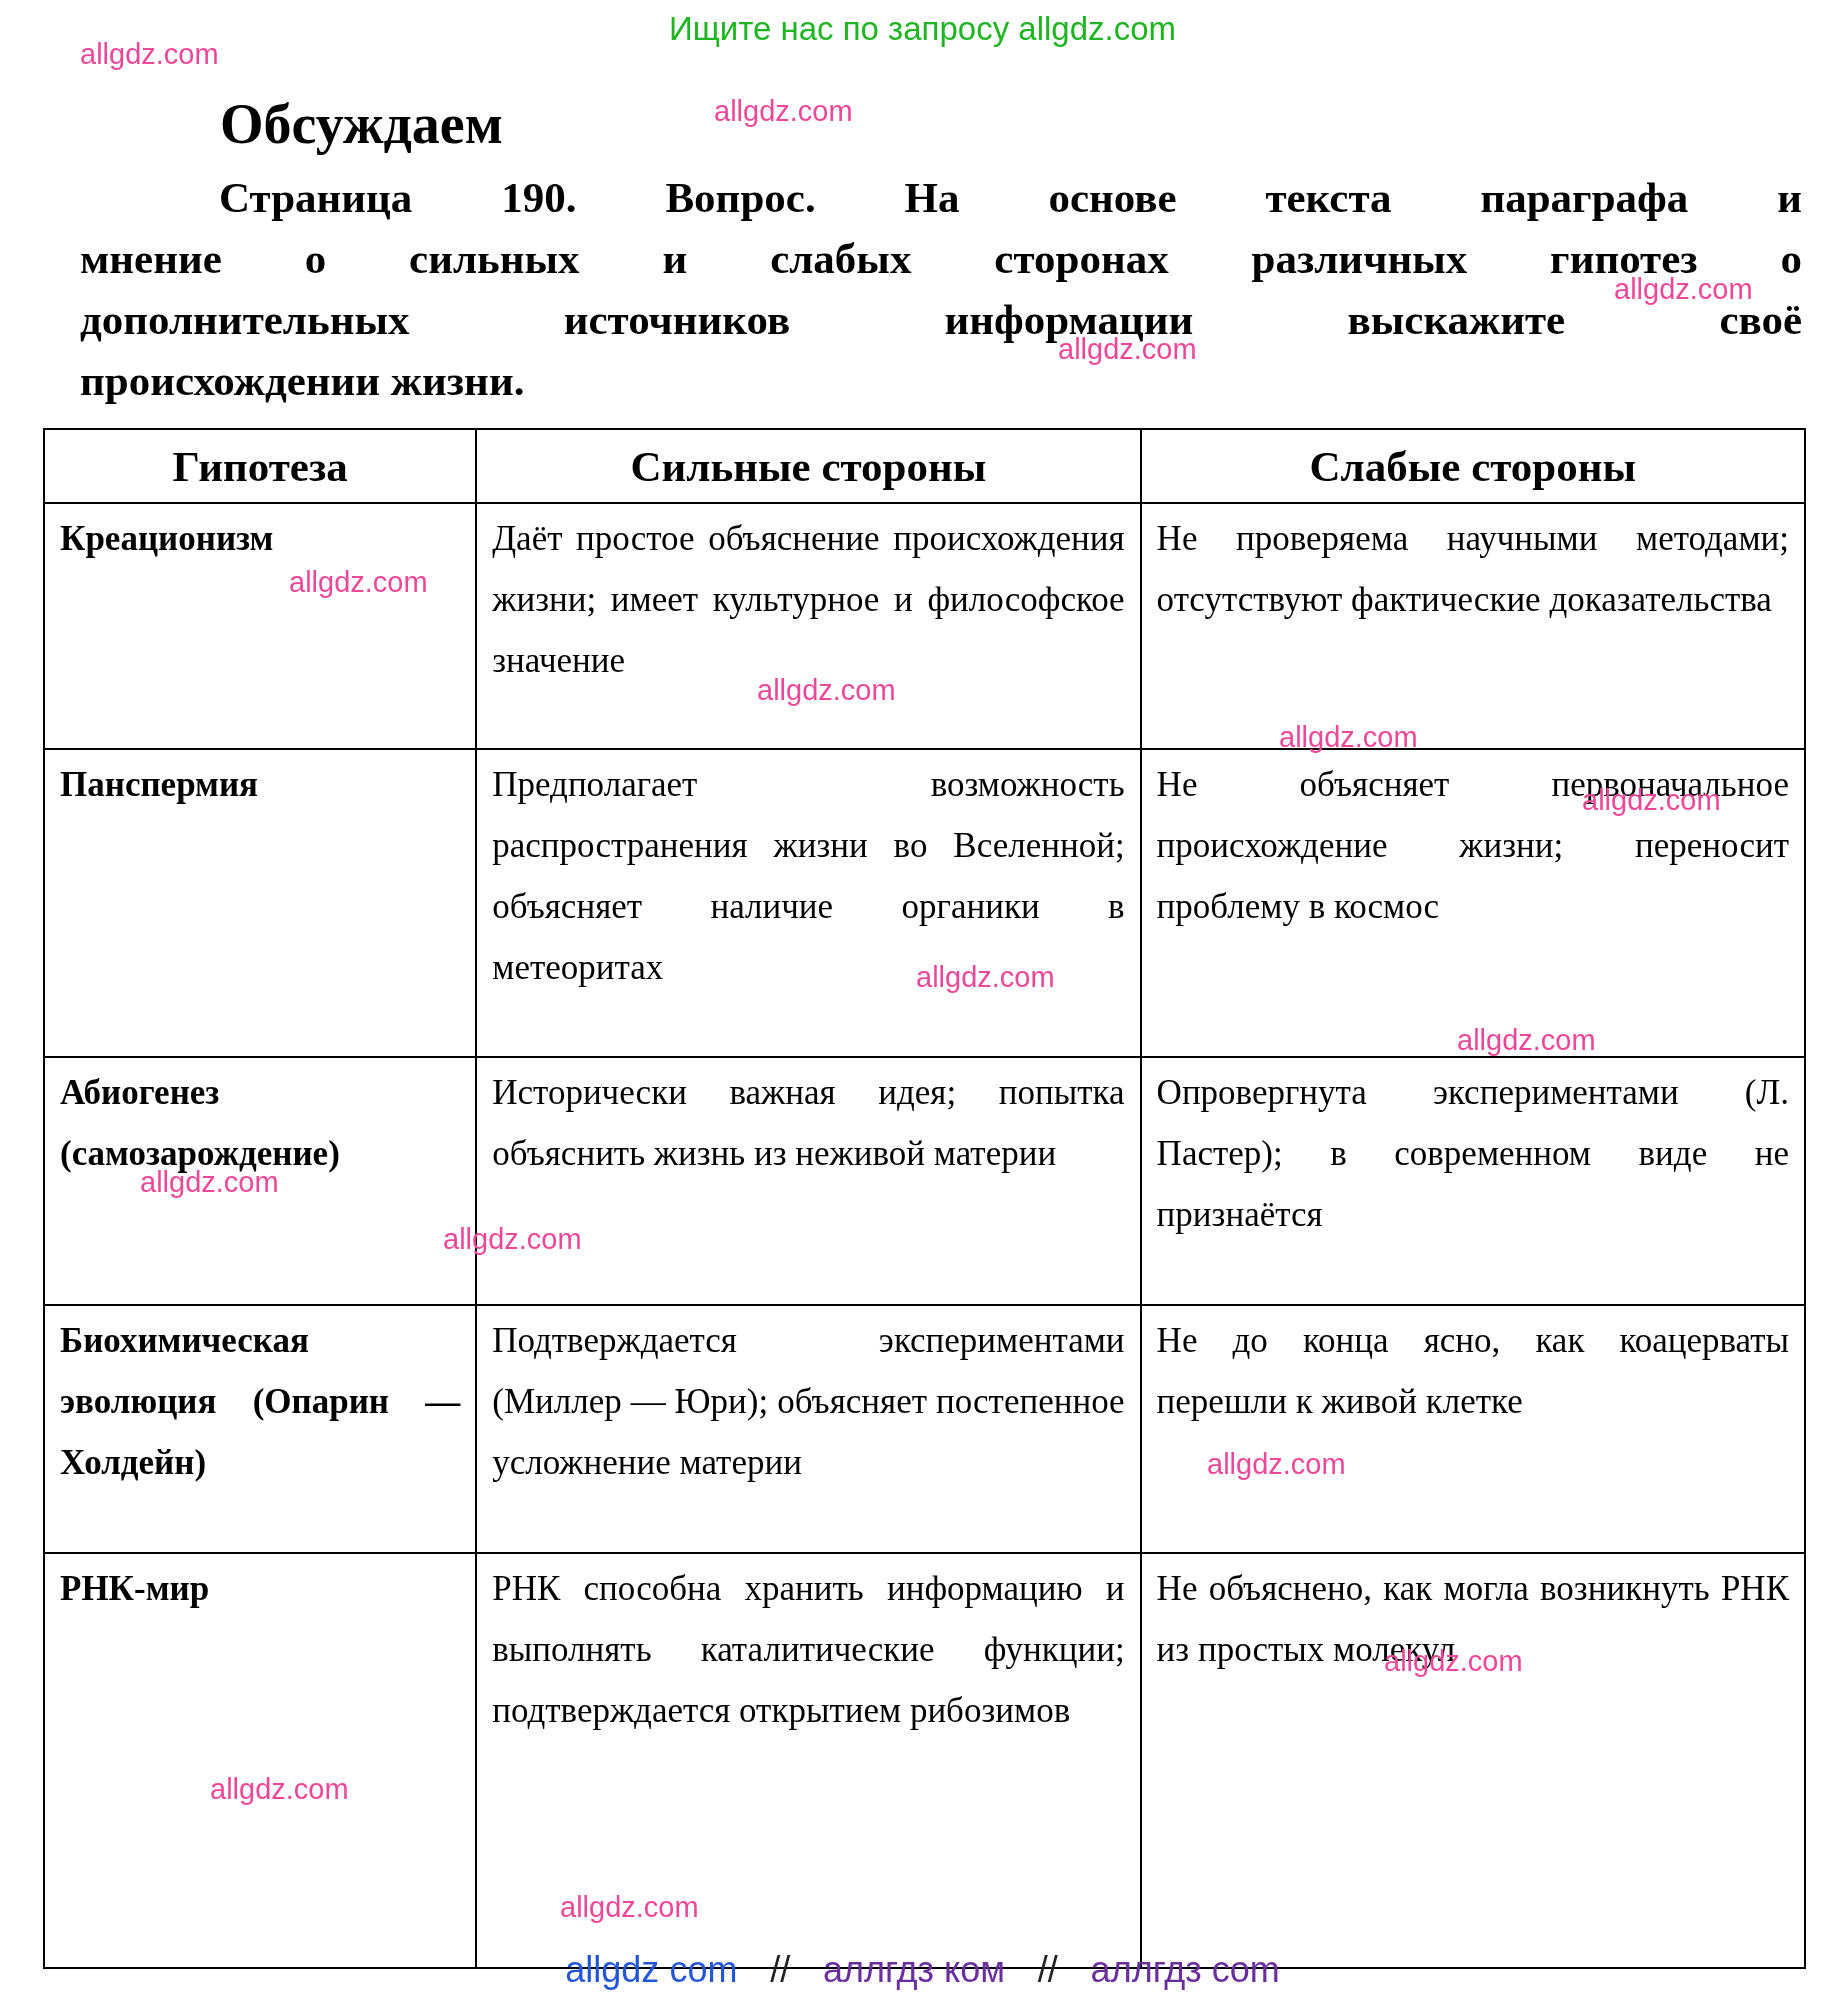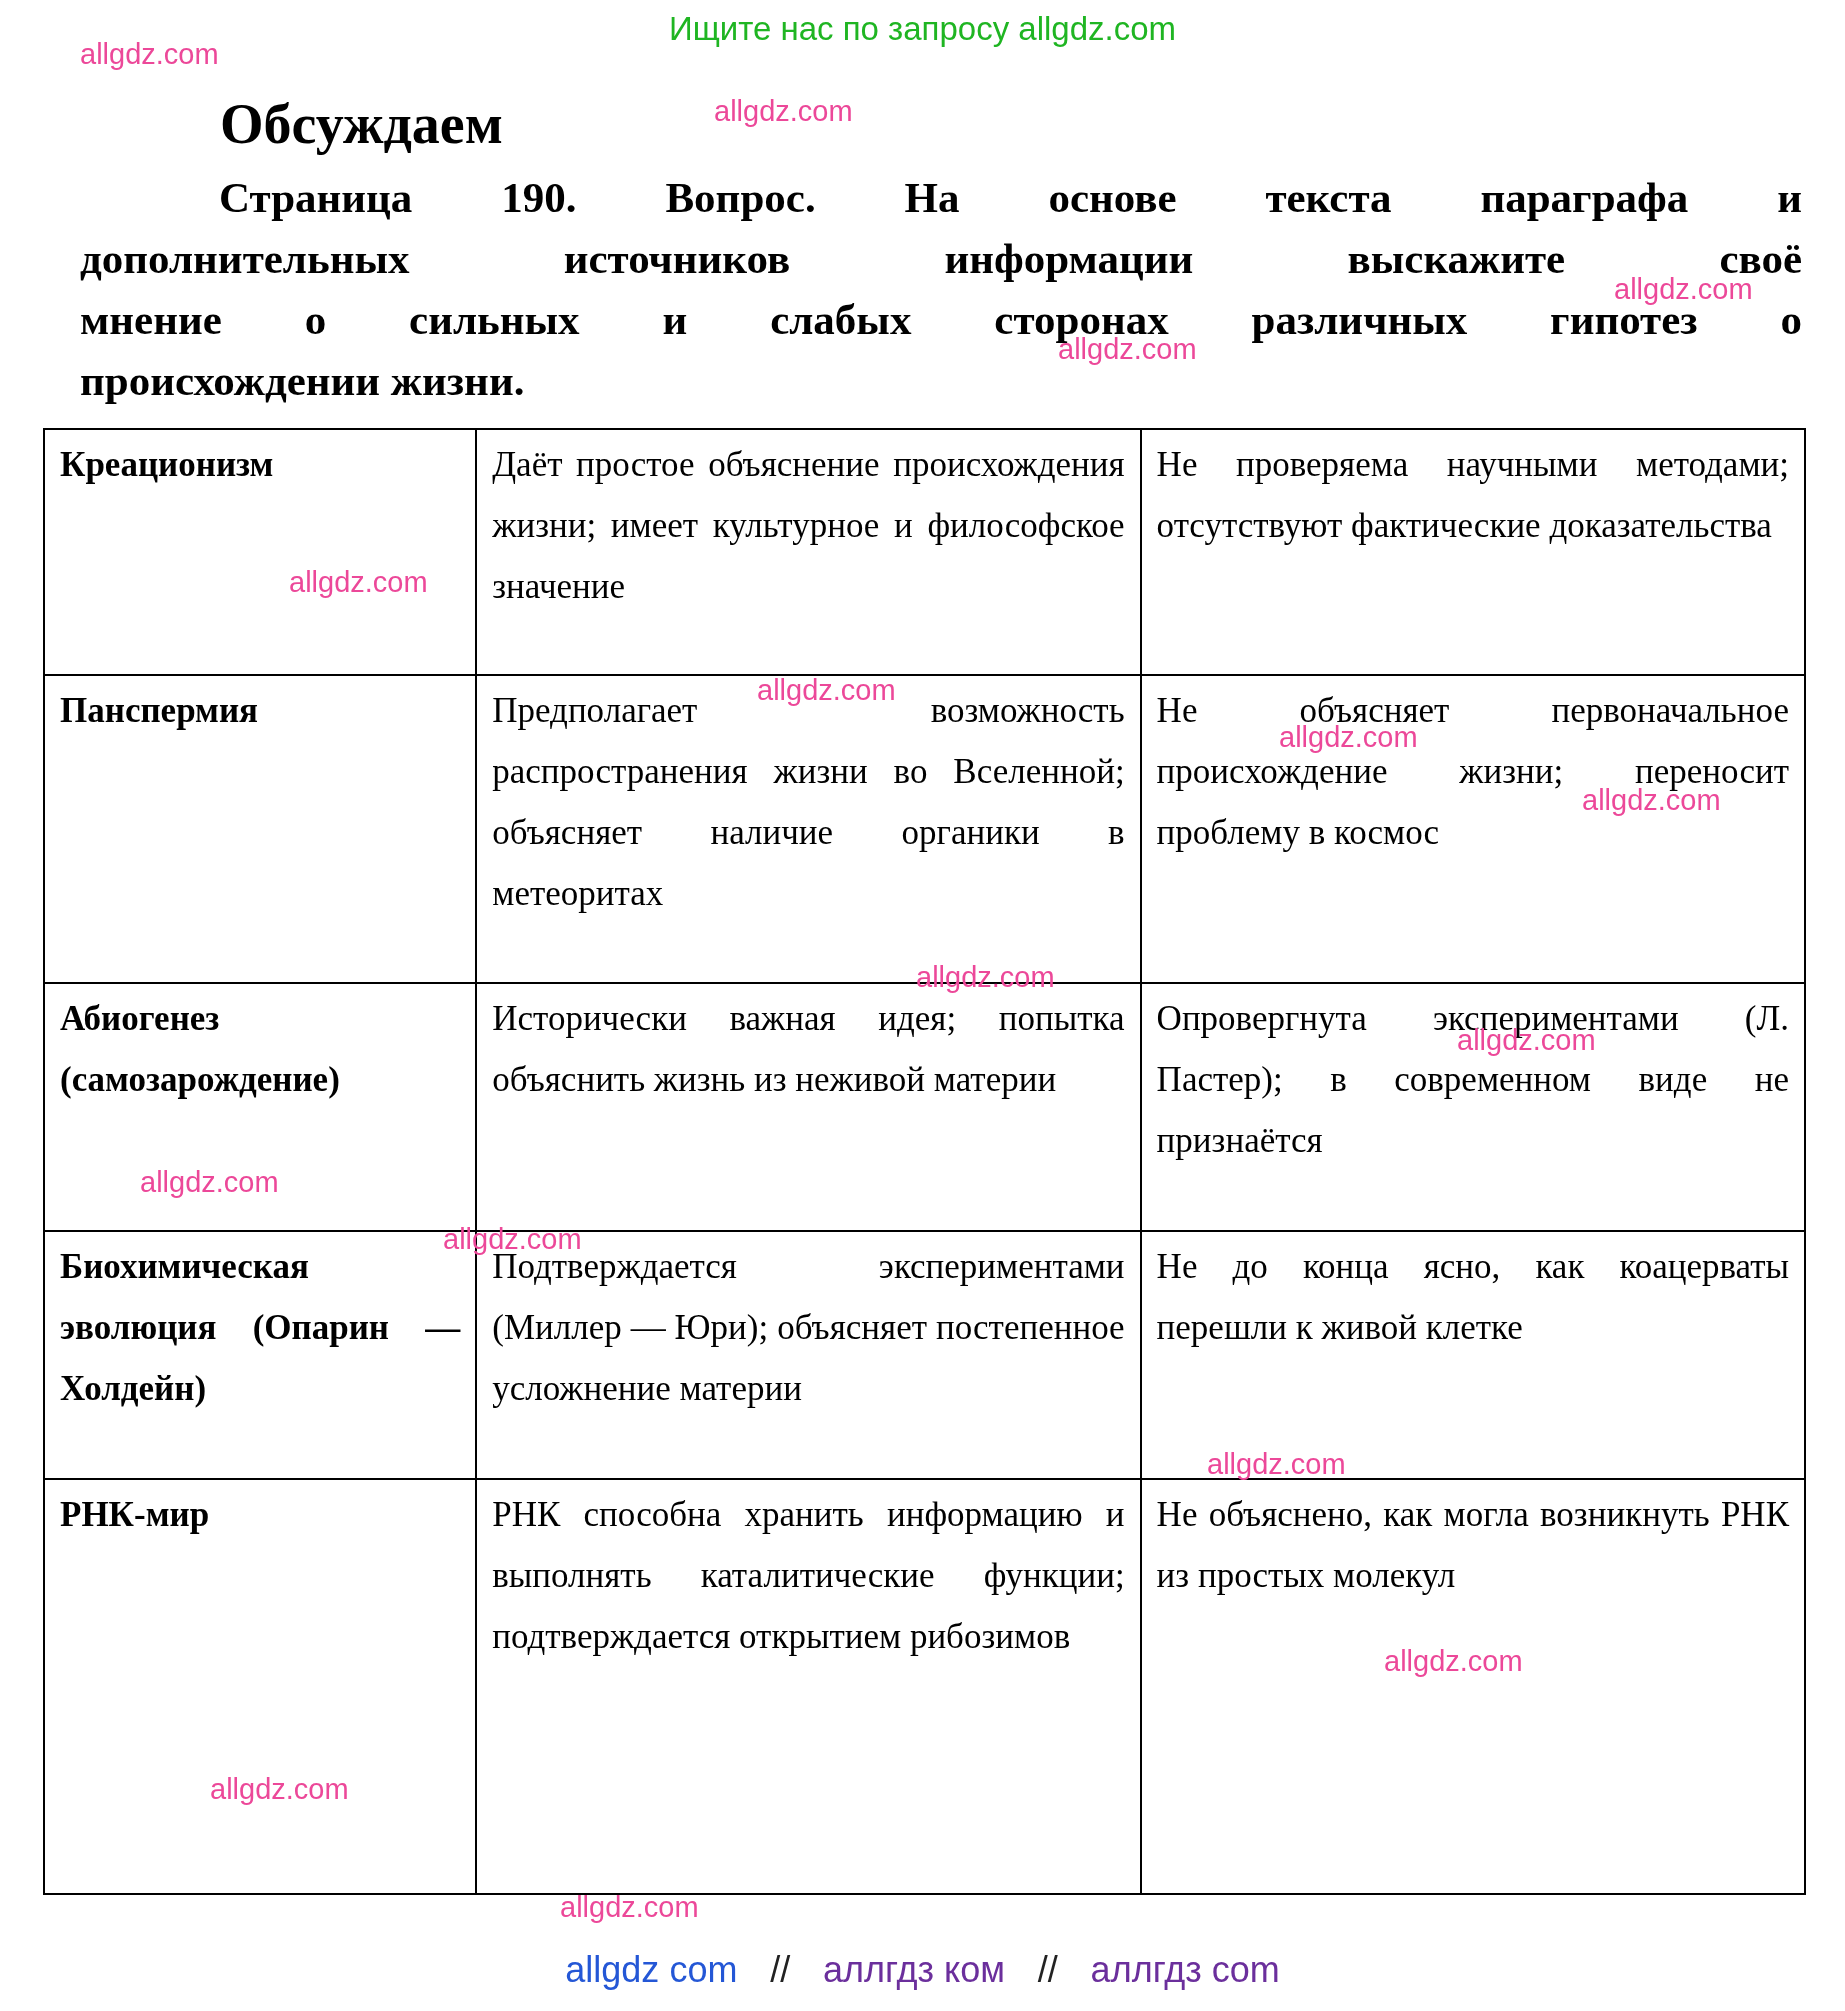--- a/index.html
+++ b/index.html
@@ -77,32 +77,37 @@
 <span class="wm" style="left:443px;  top:1223px">allgdz.com</span>
 <span class="wm" style="left:1207px; top:1448px">allgdz.com</span>
 <span class="wm" style="left:1384px; top:1645px">allgdz.com</span>
 <span class="wm" style="left:210px;  top:1773px">allgdz.com</span>
 <span class="wm" style="left:560px;  top:1891px">allgdz.com</span>
 
 <div class="heading">Обсуждаем</div>
 
 <div class="question">
   <div class="q-line first">Страница 190. Вопрос. На основе текста параграфа и</div>
+  <div class="q-line">мнение о сильных и слабых сторонах различных гипотез о</div>
   <div class="q-line">дополнительных источников информации выскажите своё</div>
-  <div class="q-line">мнение о сильных и слабых сторонах различных гипотез о</div>
   <div class="q-line last">происхождении жизни.</div>
 </div>
 
 <table class="hyp">
   <colgroup>
     <col style="width:432px">
     <col style="width:664px">
     <col style="width:664px">
   </colgroup>
   <tbody>
+    <tr class="hrow">
+      <th>Гипотеза</th>
+      <th>Сильные стороны</th>
+      <th>Слабые стороны</th>
+    </tr>
     <tr class="r1">
       <td class="hcol">Креационизм</td>
       <td class="body">Даёт простое объяснение происхождения жизни; имеет культурное и философское значение</td>
       <td class="body">Не проверяема научными методами; отсутствуют фактические доказательства</td>
     </tr>
     <tr class="r2">
       <td class="hcol">Панспермия</td>
       <td class="body">Предполагает возможность распространения жизни во Вселенной; объясняет наличие органики в метеоритах</td>
       <td class="body">Не объясняет первоначальное происхождение жизни; переносит проблему в космос</td>
     </tr>

